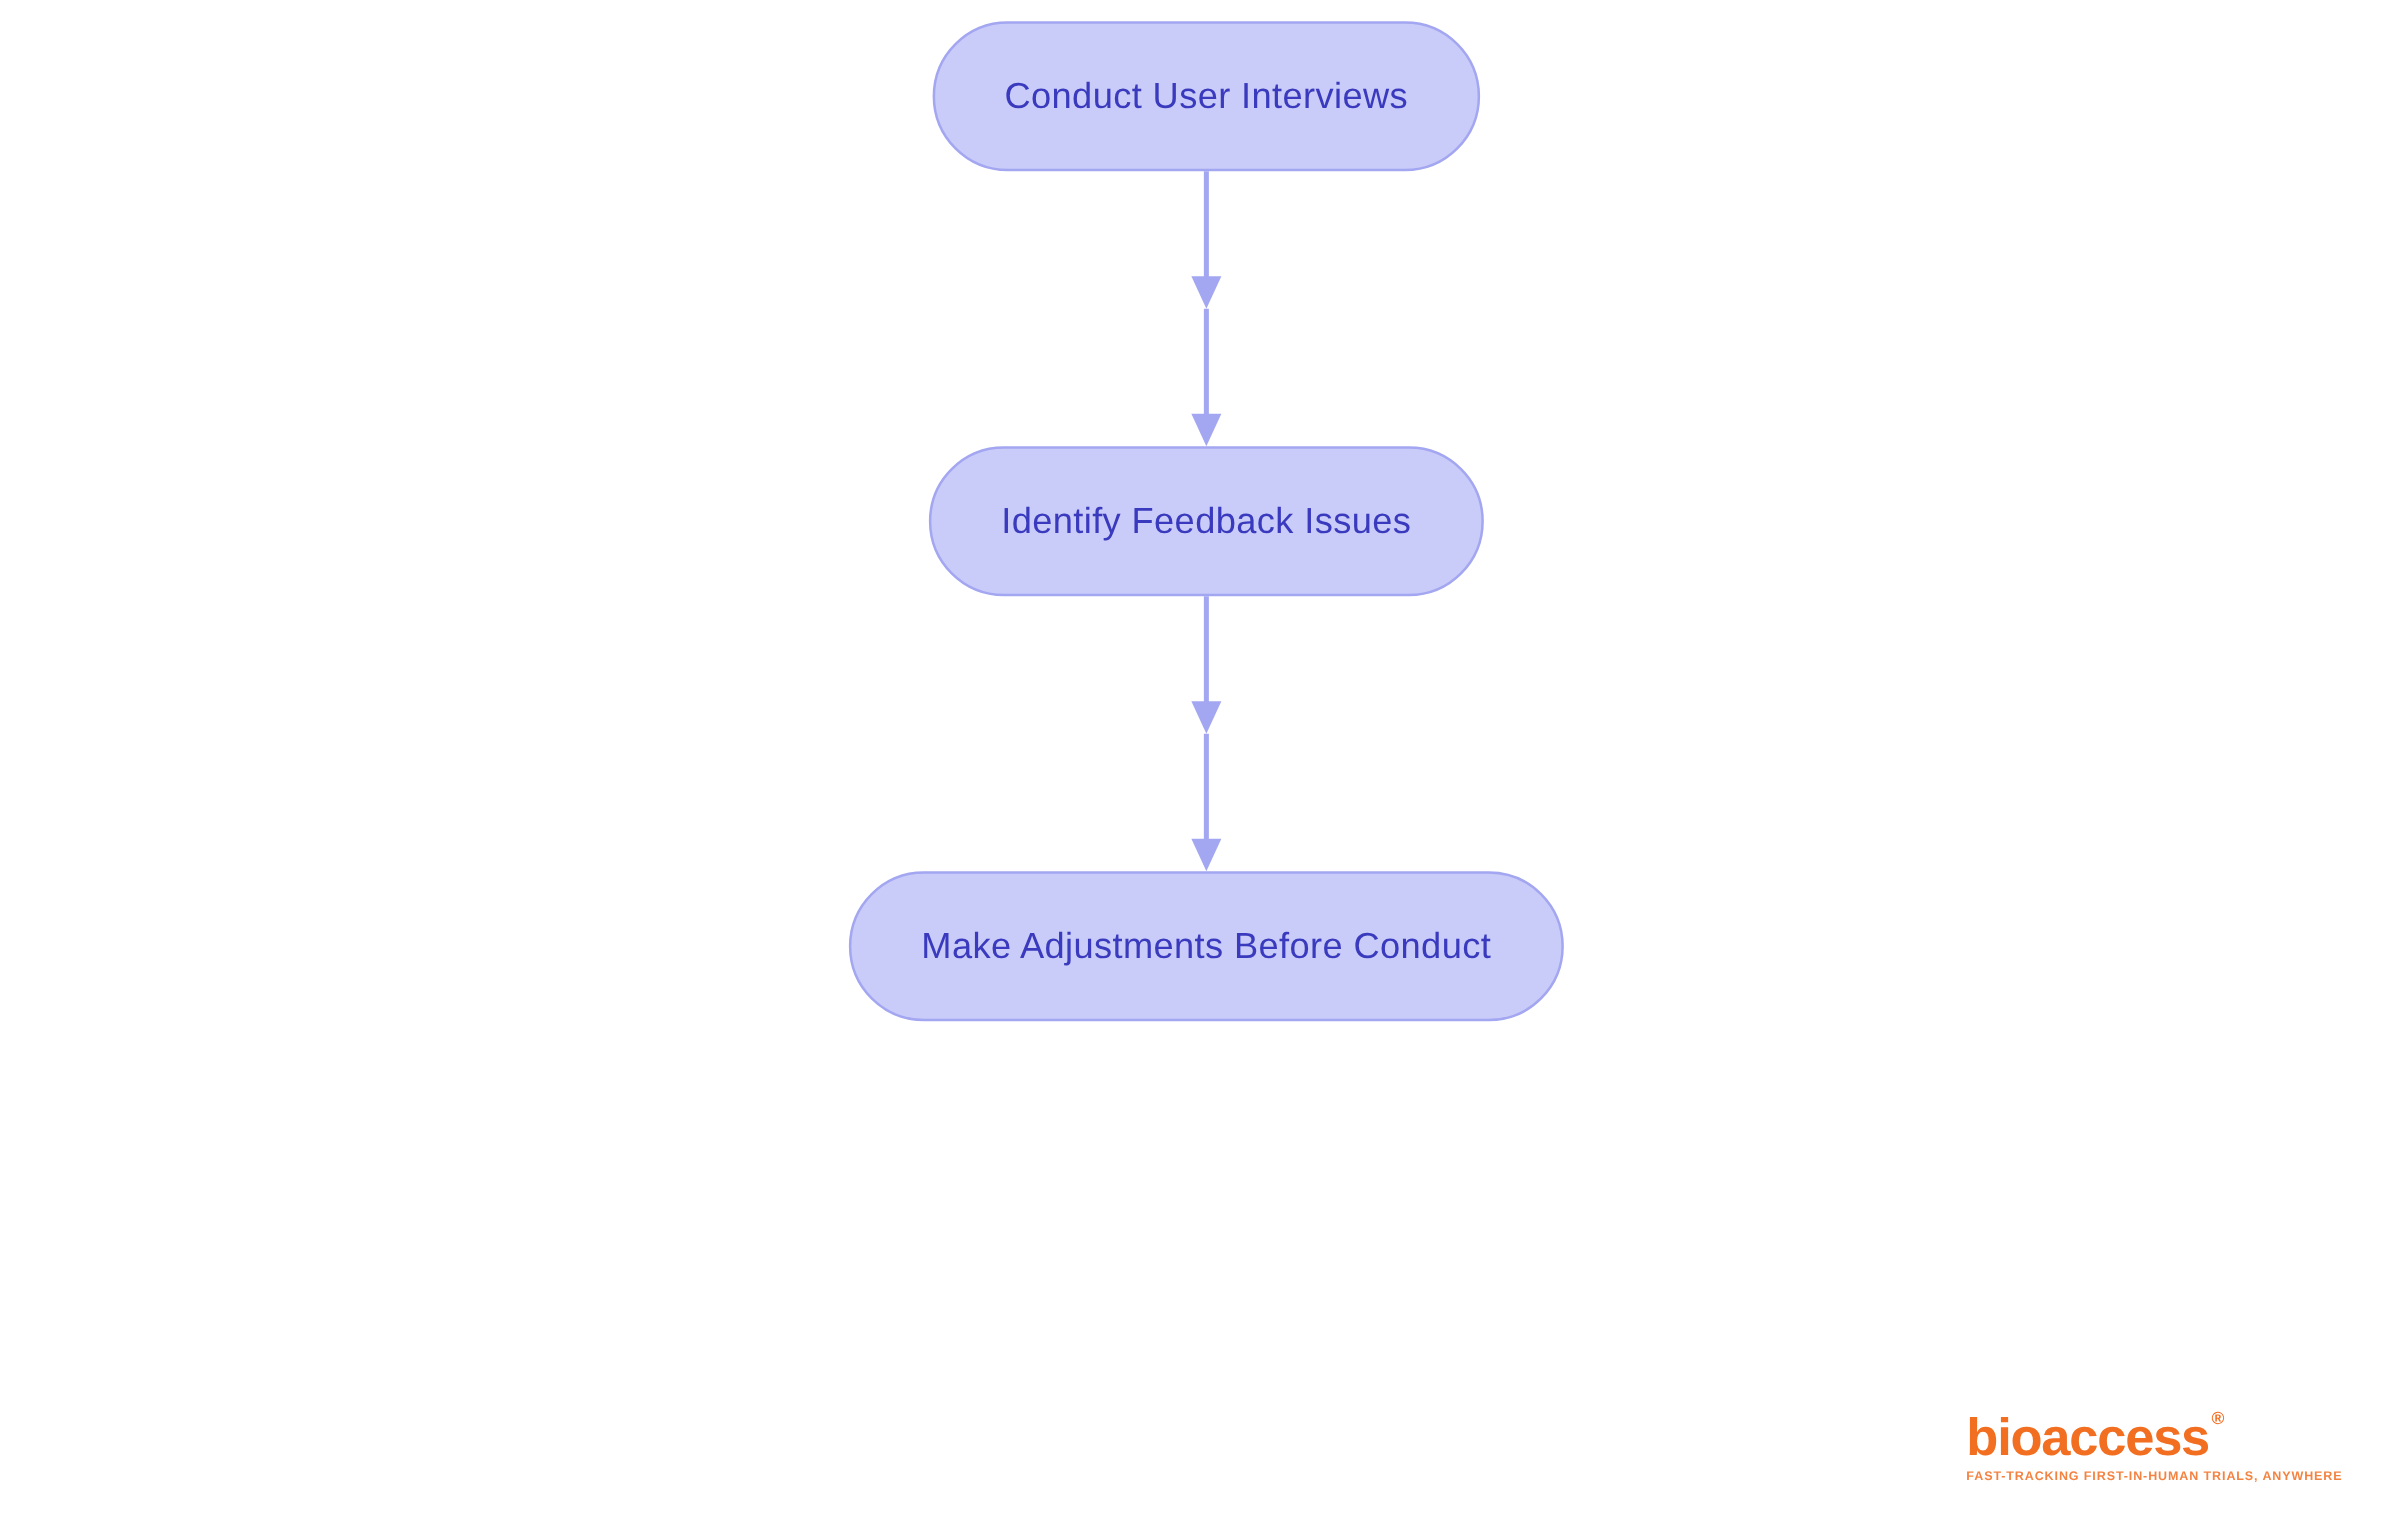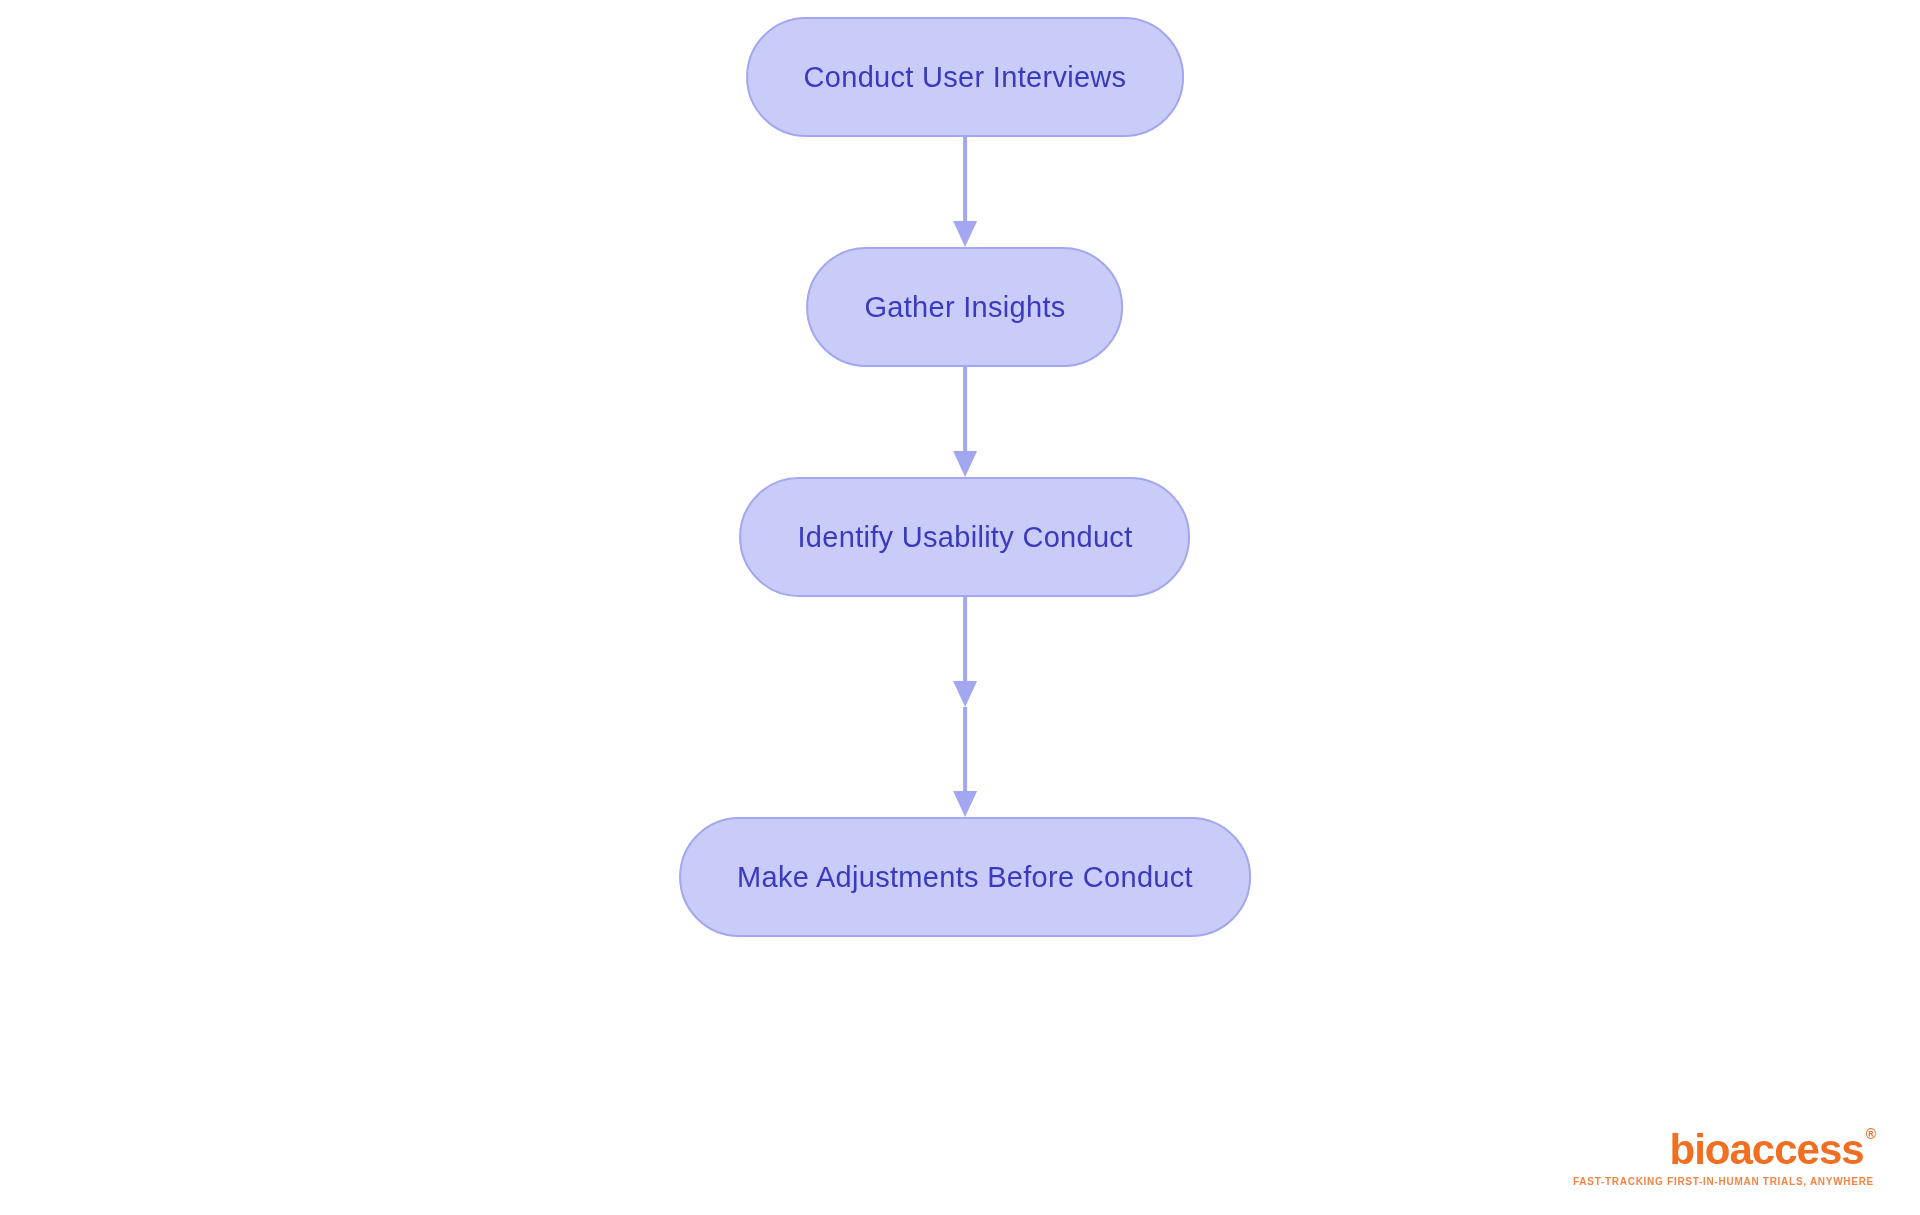--- a/index.html
+++ b/index.html
@@ -59,21 +59,21 @@
     border-top: 26px solid var(--arrow, #a3a7f1);
     margin-top: -1px;
   }
 
   
   .logo {
     position: absolute;
     right: 46px;
     bottom: 28px;
     color: var(--logo-color, #f26e21);
-    text-align: right;
+    text-align: left;
   }
   .logo .wordmark {
     font-size: 42px;
     font-weight: bold;
     letter-spacing: -1px;
     line-height: 1;
     white-space: nowrap;
   }
   .logo .wordmark sup {
     font-size: 14px;
@@ -100,31 +100,28 @@
 
   <div class="node">
     <span>Conduct User Interviews</span>
   </div>
 
   <div class="arrow">
     <div class="line"></div>
     <div class="head"></div>
   </div>
 
-  <div class="node">
-    <span>Gather Insights</span>
-  </div>
 
   <div class="arrow">
     <div class="line"></div>
     <div class="head"></div>
   </div>
 
   <div class="node">
-    <span>Identify Usability Conduct</span>
+    <span>Identify Feedback Issues</span>
   </div>
 
   <div class="arrow">
     <div class="line"></div>
     <div class="head"></div>
   </div>
 
 
   <div class="arrow">
     <div class="line"></div>

